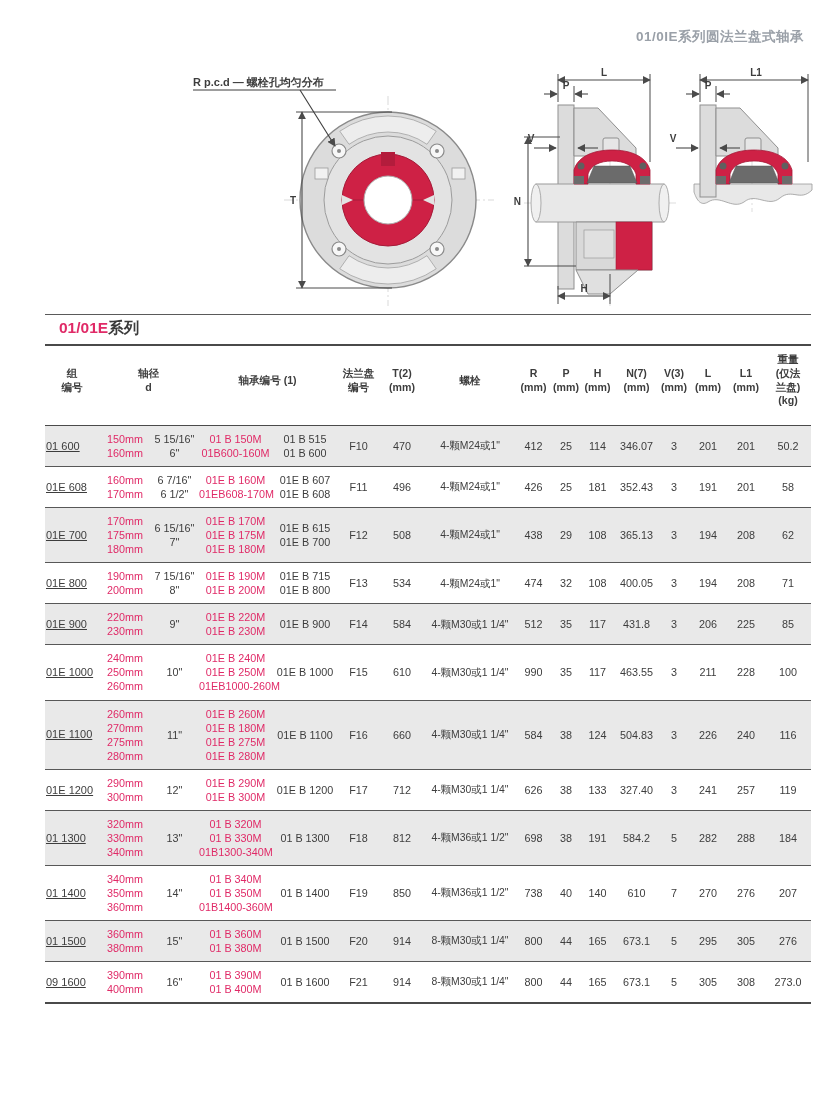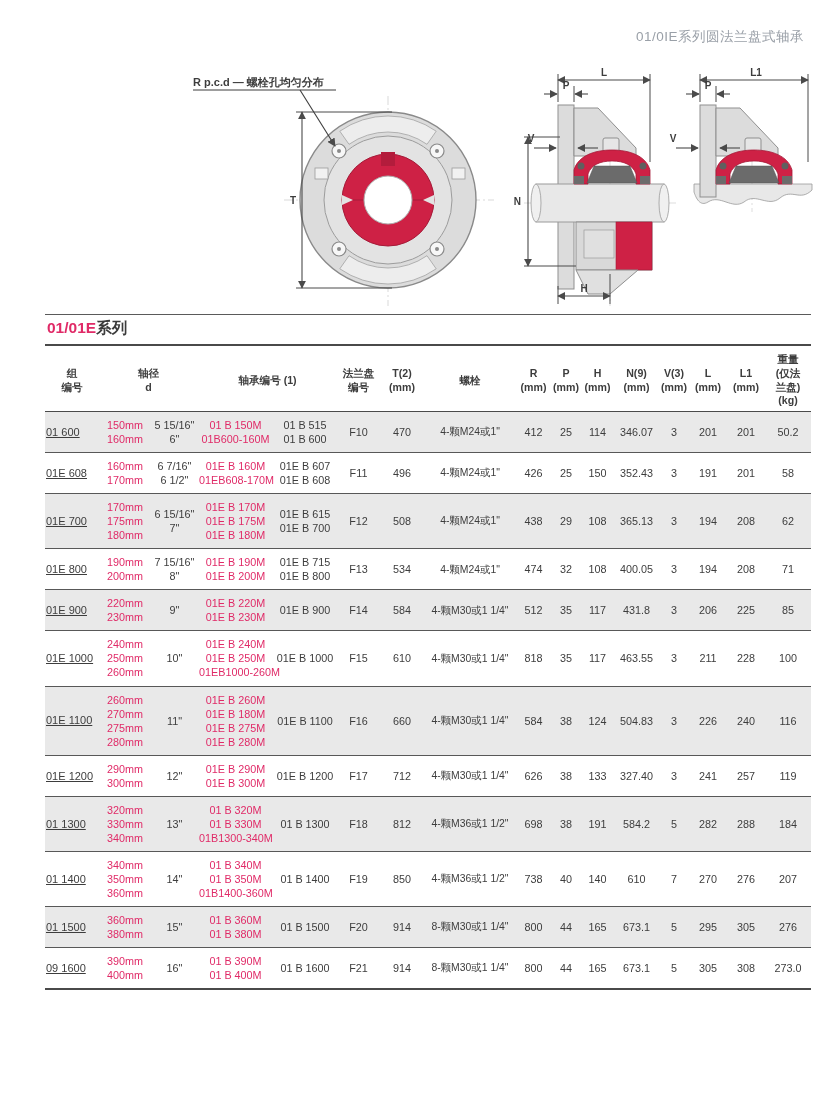--- a/index.html
+++ b/index.html
@@ -2,38 +2,38 @@
 <html><head>
 <meta charset="utf-8">
 <style>
   html,body{margin:0;padding:0;}
   body{
     width:830px;height:1096px;position:relative;background:#ffffff;
     font-family:"Liberation Sans", sans-serif;color:#3d3d3d;overflow:hidden;
   }
   
   .page-header{
-    position:absolute;top:28px;right:26px;font-size:13.5px;font-weight:400;
+    position:absolute;top:28px;right:26px;font-size:13.5px;font-weight:700;
     color:#9aa0a8;letter-spacing:.5px;
   }
   
   .drawing-wrap{position:absolute;top:62px;left:0;width:830px;height:252px;}
   svg text{font-family:"Liberation Sans", sans-serif;}
   .dim-text{font-size:10px;font-weight:700;fill:#3d3d3d;}
   .pcd-text{font-size:11px;font-weight:700;fill:#3d3d3d;}
   
   .content{position:absolute;left:45px;top:314px;width:766px;}
   .rule-top{border-top:1.4px solid #5a5a5a;}
-  .section-title{padding:3px 0 5px 2px;font-size:15.5px;font-weight:700;}
+  .section-title{padding:3px 0 5px 2px;font-size:15.5px;font-weight:700;margin-left:12px;}
   .section-title .accent{color:#e02a67;}
   .section-title .rest{color:#3b3b3b;}
   table.spec{width:766px;border-collapse:collapse;table-layout:fixed;
     border-top:2px solid #4a4a4a;border-bottom:2.6px solid #4a4a4a;}
   thead th{font-size:10.6px;font-weight:700;color:#3d3d3d;vertical-align:middle;
-    padding:7px 1px 3px;border-bottom:1.6px solid #4a4a4a;text-align:center;line-height:1.3;}
+    padding:7px 1px 17px;border-bottom:1.6px solid #4a4a4a;text-align:center;line-height:1.3;}
   tbody tr + tr{border-top:1.6px solid #585858;}
   tbody tr.shaded{background:#e9e9e9;}
   tbody td{font-size:10.8px;vertical-align:middle;padding:6px 1px;line-height:1.3;
     text-align:center;color:#3d3d3d;white-space:nowrap;}
   td.c-mag{color:#e02a67;}
   td.c-group{text-align:left;font-size:11px;text-decoration:underline;}
   td.c-bolt{font-size:10.4px;}
 </style>
 </head>
 <body>
@@ -228,21 +228,21 @@
           </th>
         <th>
             <div>P</div>
             <div>(mm)</div>
           </th>
         <th>
             <div>H</div>
             <div>(mm)</div>
           </th>
         <th>
-            <div>N(9)</div>
+            <div>N(7)</div>
             <div>(mm)</div>
           </th>
         <th>
             <div>V(3)</div>
             <div>(mm)</div>
           </th>
         <th>
             <div>L</div>
             <div>(mm)</div>
           </th>
@@ -304,21 +304,21 @@
           </td>
           <td>
             <div>01E B 607</div>
             <div>01E B 608</div>
           </td>
           <td>F11</td>
           <td>496</td>
           <td class="c-bolt">4-颗M24或1"</td>
           <td>426</td>
           <td>25</td>
-          <td>150</td>
+          <td>181</td>
           <td>352.43</td>
           <td>3</td>
           <td>191</td>
           <td>201</td>
           <td>58</td>
         </tr>
         <tr class="shaded">
           <td class="c-group">01E 700</td>
           <td class="c-mag">
             <div>170mm</div>
@@ -422,21 +422,21 @@
             <div>01E B 240M</div>
             <div>01E B 250M</div>
             <div>01EB1000-260M</div>
           </td>
           <td>
             <div>01E B 1000</div>
           </td>
           <td>F15</td>
           <td>610</td>
           <td class="c-bolt">4-颗M30或1 1/4"</td>
-          <td>818</td>
+          <td>990</td>
           <td>35</td>
           <td>117</td>
           <td>463.55</td>
           <td>3</td>
           <td>211</td>
           <td>228</td>
           <td>100</td>
         </tr>
         <tr class="shaded">
           <td class="c-group">01E 1100</td>

